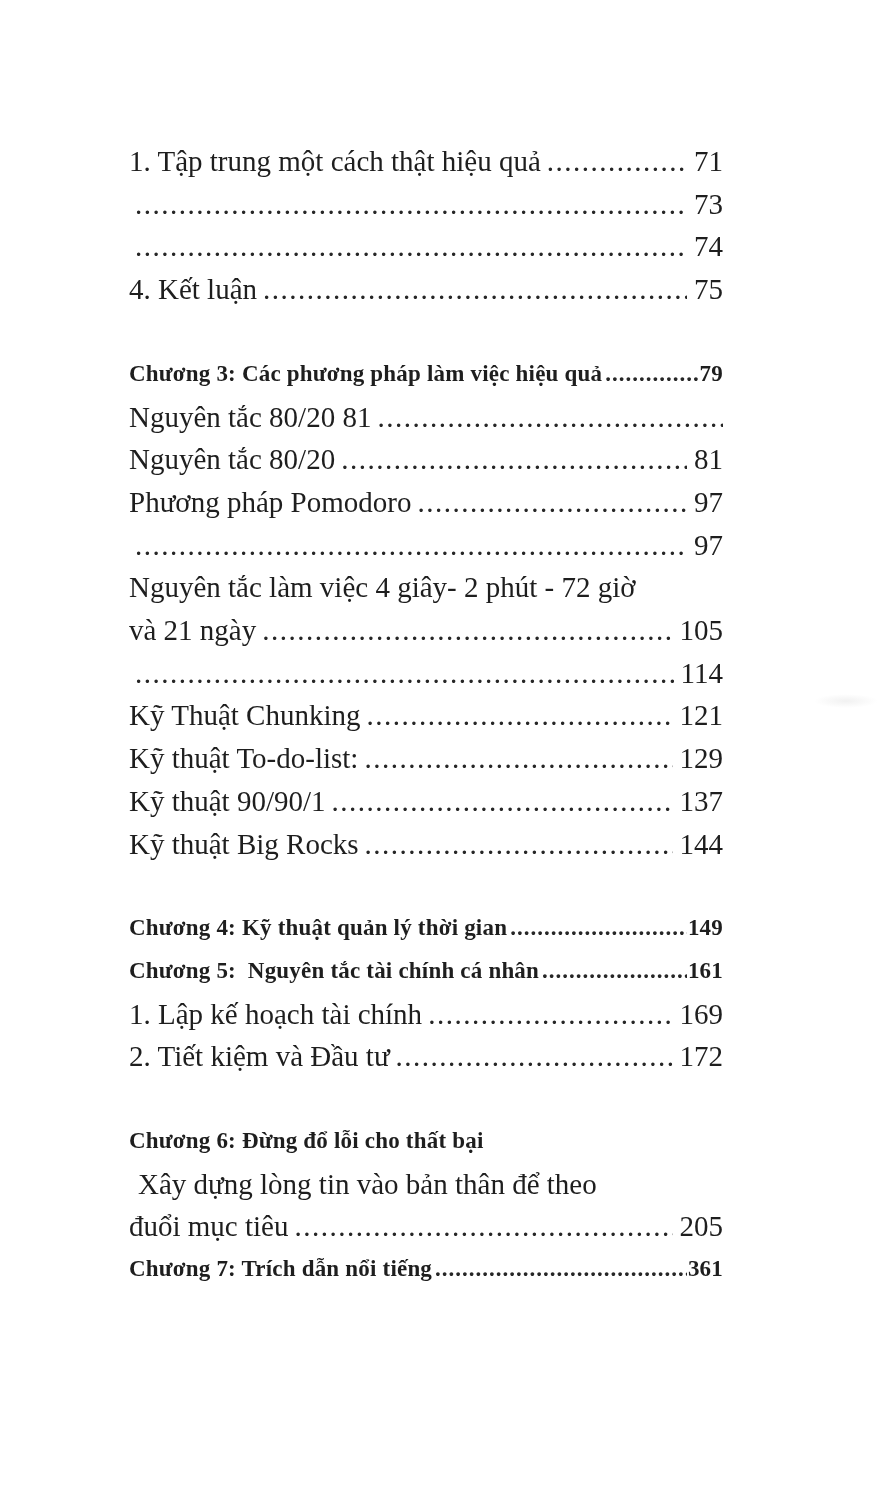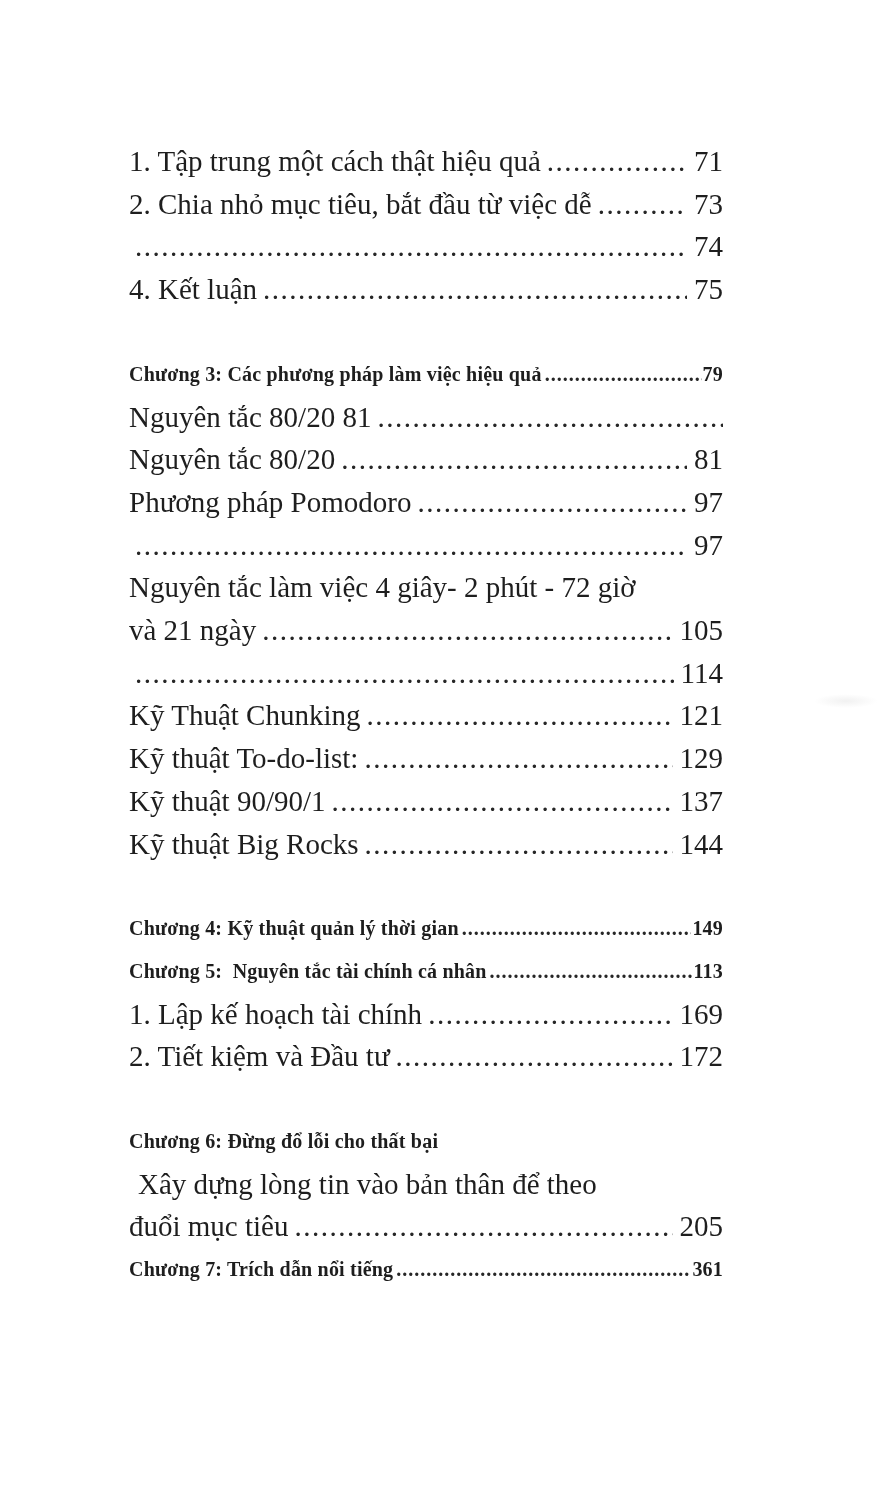--- a/index.html
+++ b/index.html
@@ -25,21 +25,21 @@
   }
   .section + .section { margin-top: 42px; }
   .row {
     display: flex;
     font-size: 29px;
     line-height: 42.7px;
     white-space: pre;
   }
   .row.bold {
     font-weight: bold;
-    font-size: 20px;
+    font-size: 23px;
     letter-spacing: 0.2px;
   }
   .row.indent { padding-left: 9px; }
   .label { flex: 0 0 auto; }
   .leader {
     flex: 1 1 auto;
     overflow: hidden;
     margin-left: 6px;
     min-width: 0;
   }
@@ -71,21 +71,20 @@
 
 <div class="scan-page">
   <div class="toc">
       <div class="section">
         <div class="row">
     <span class="label">1. Tập trung một cách thật hiệu quả</span>
     <span class="leader"></span>
     <span class="page-num">71</span>
   </div>
         <div class="row">
-    <span class="label">2. Chia nhỏ mục tiêu, bắt đầu từ việc dễ</span>
     <span class="leader"></span>
     <span class="page-num">73</span>
   </div>
         <div class="row">
     <span class="leader"></span>
     <span class="page-num">74</span>
   </div>
         <div class="row">
     <span class="label">4. Kết luận</span>
     <span class="leader"></span>
@@ -154,21 +153,21 @@
       </div>
       <div class="section">
         <div class="row bold">
     <span class="label">Chương 4: Kỹ thuật quản lý thời gian</span>
     <span class="leader"></span>
     <span class="page-num">149</span>
   </div>
         <div class="row bold">
     <span class="label">Chương 5:  Nguyên tắc tài chính cá nhân</span>
     <span class="leader"></span>
-    <span class="page-num">113</span>
+    <span class="page-num">161</span>
   </div>
         <div class="row">
     <span class="label">1. Lập kế hoạch tài chính</span>
     <span class="leader"></span>
     <span class="page-num">169</span>
   </div>
         <div class="row">
     <span class="label">2. Tiết kiệm và Đầu tư</span>
     <span class="leader"></span>
     <span class="page-num">172</span>

